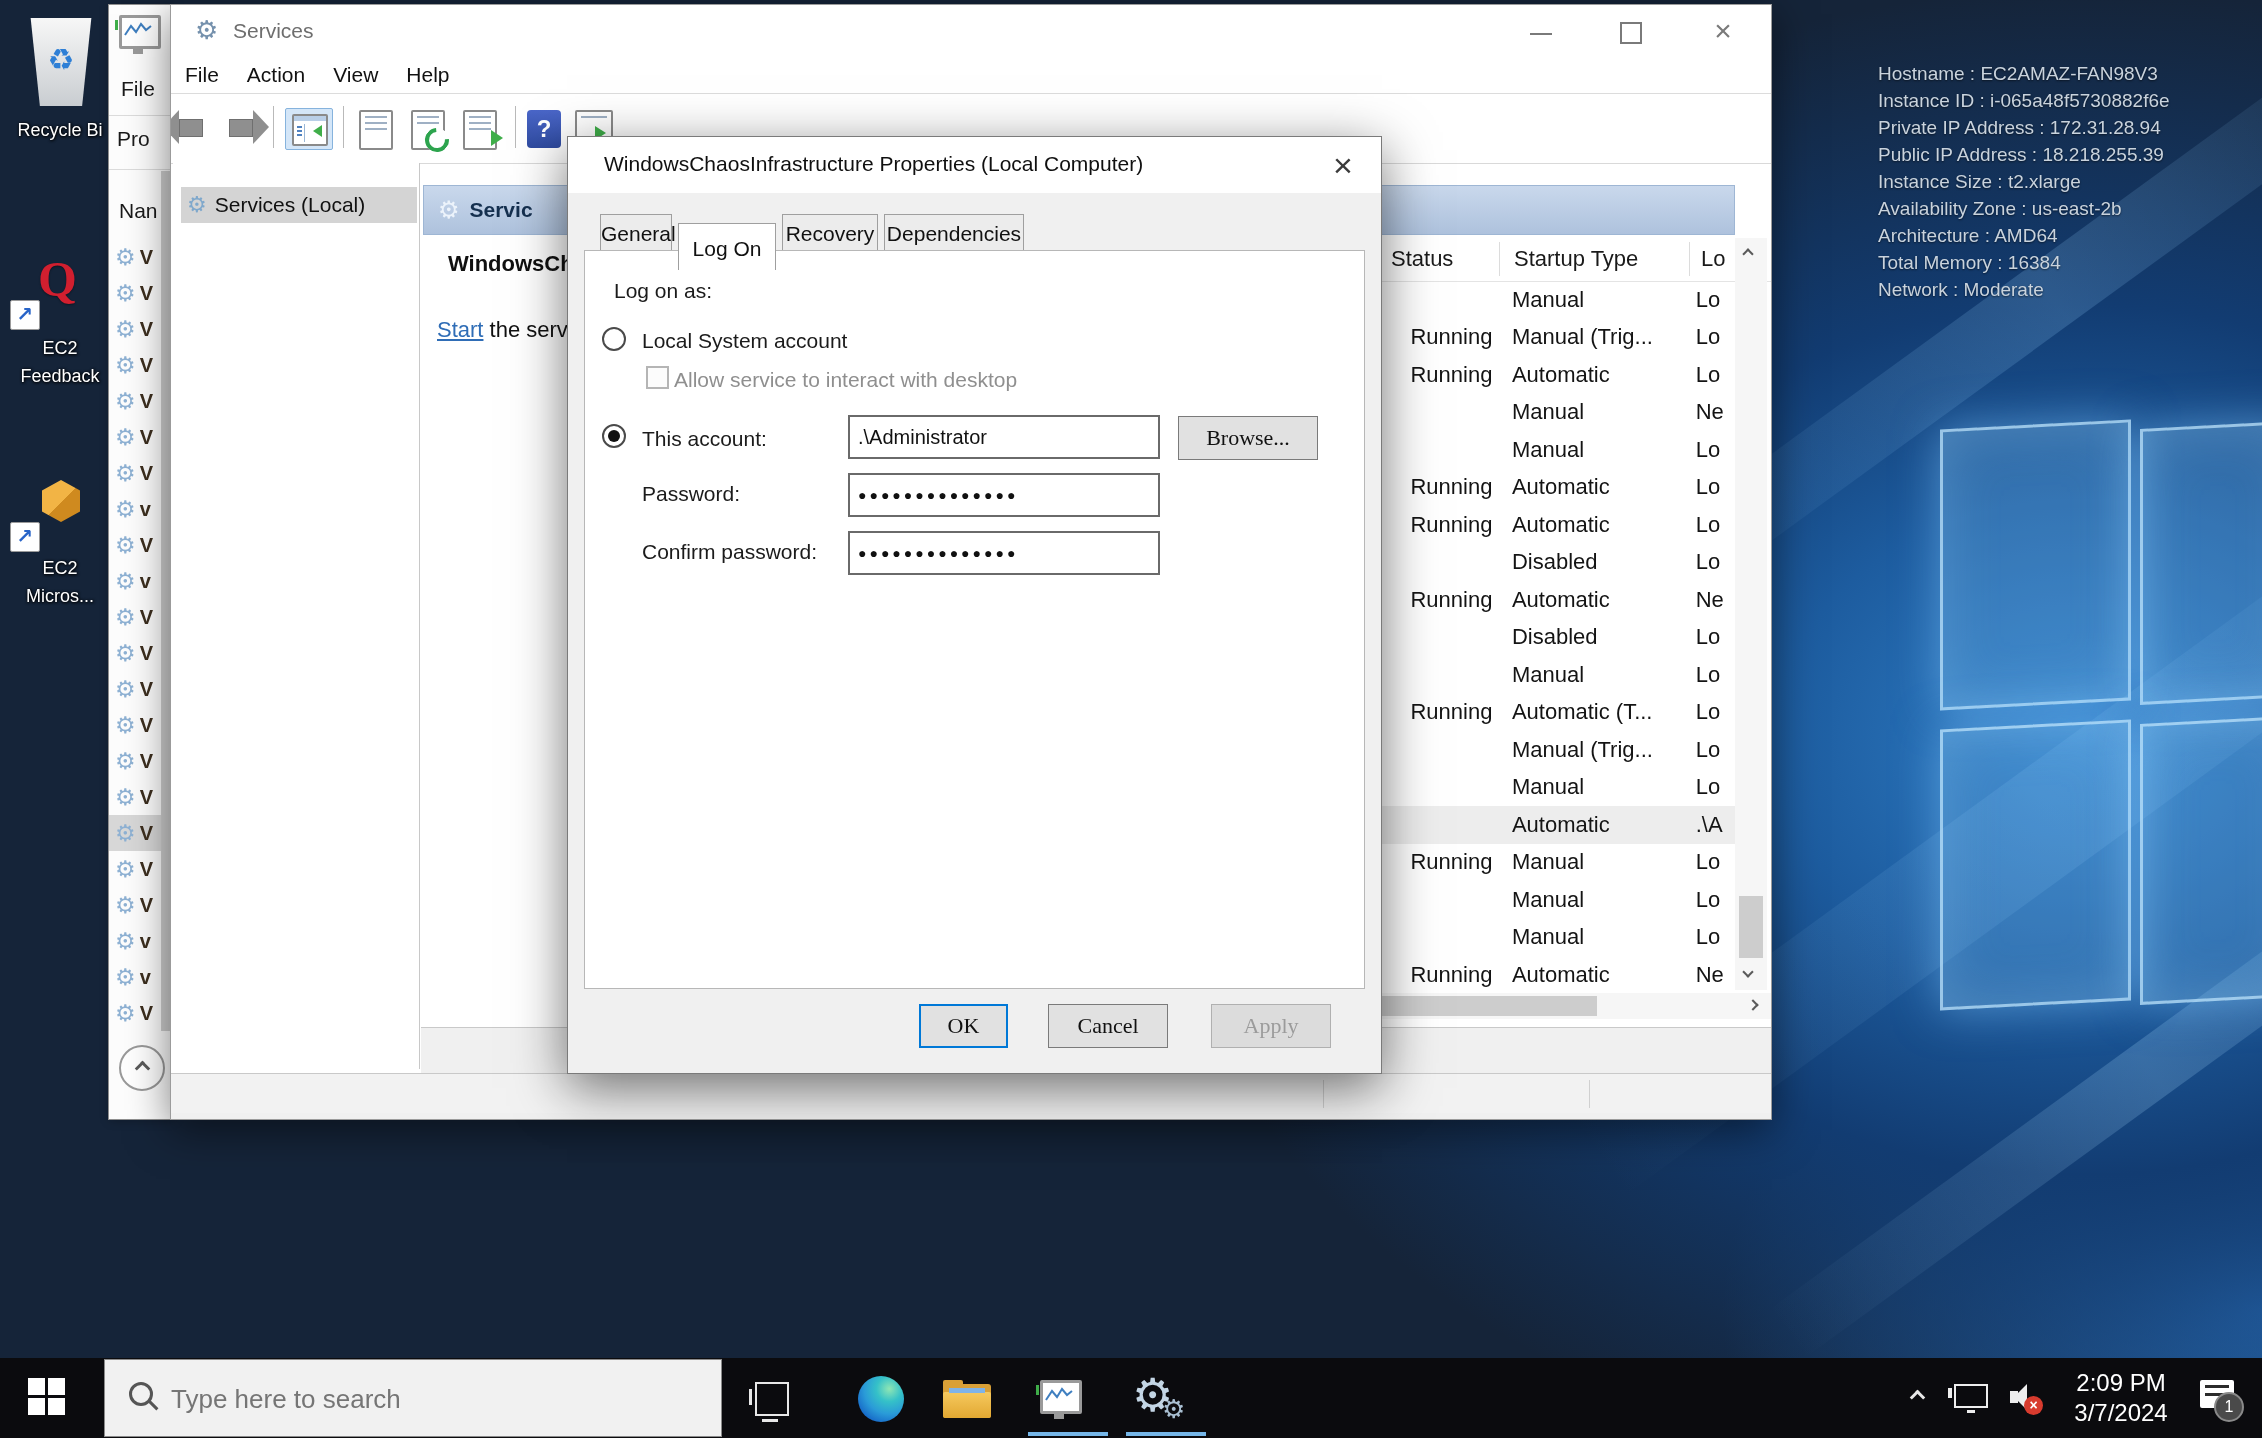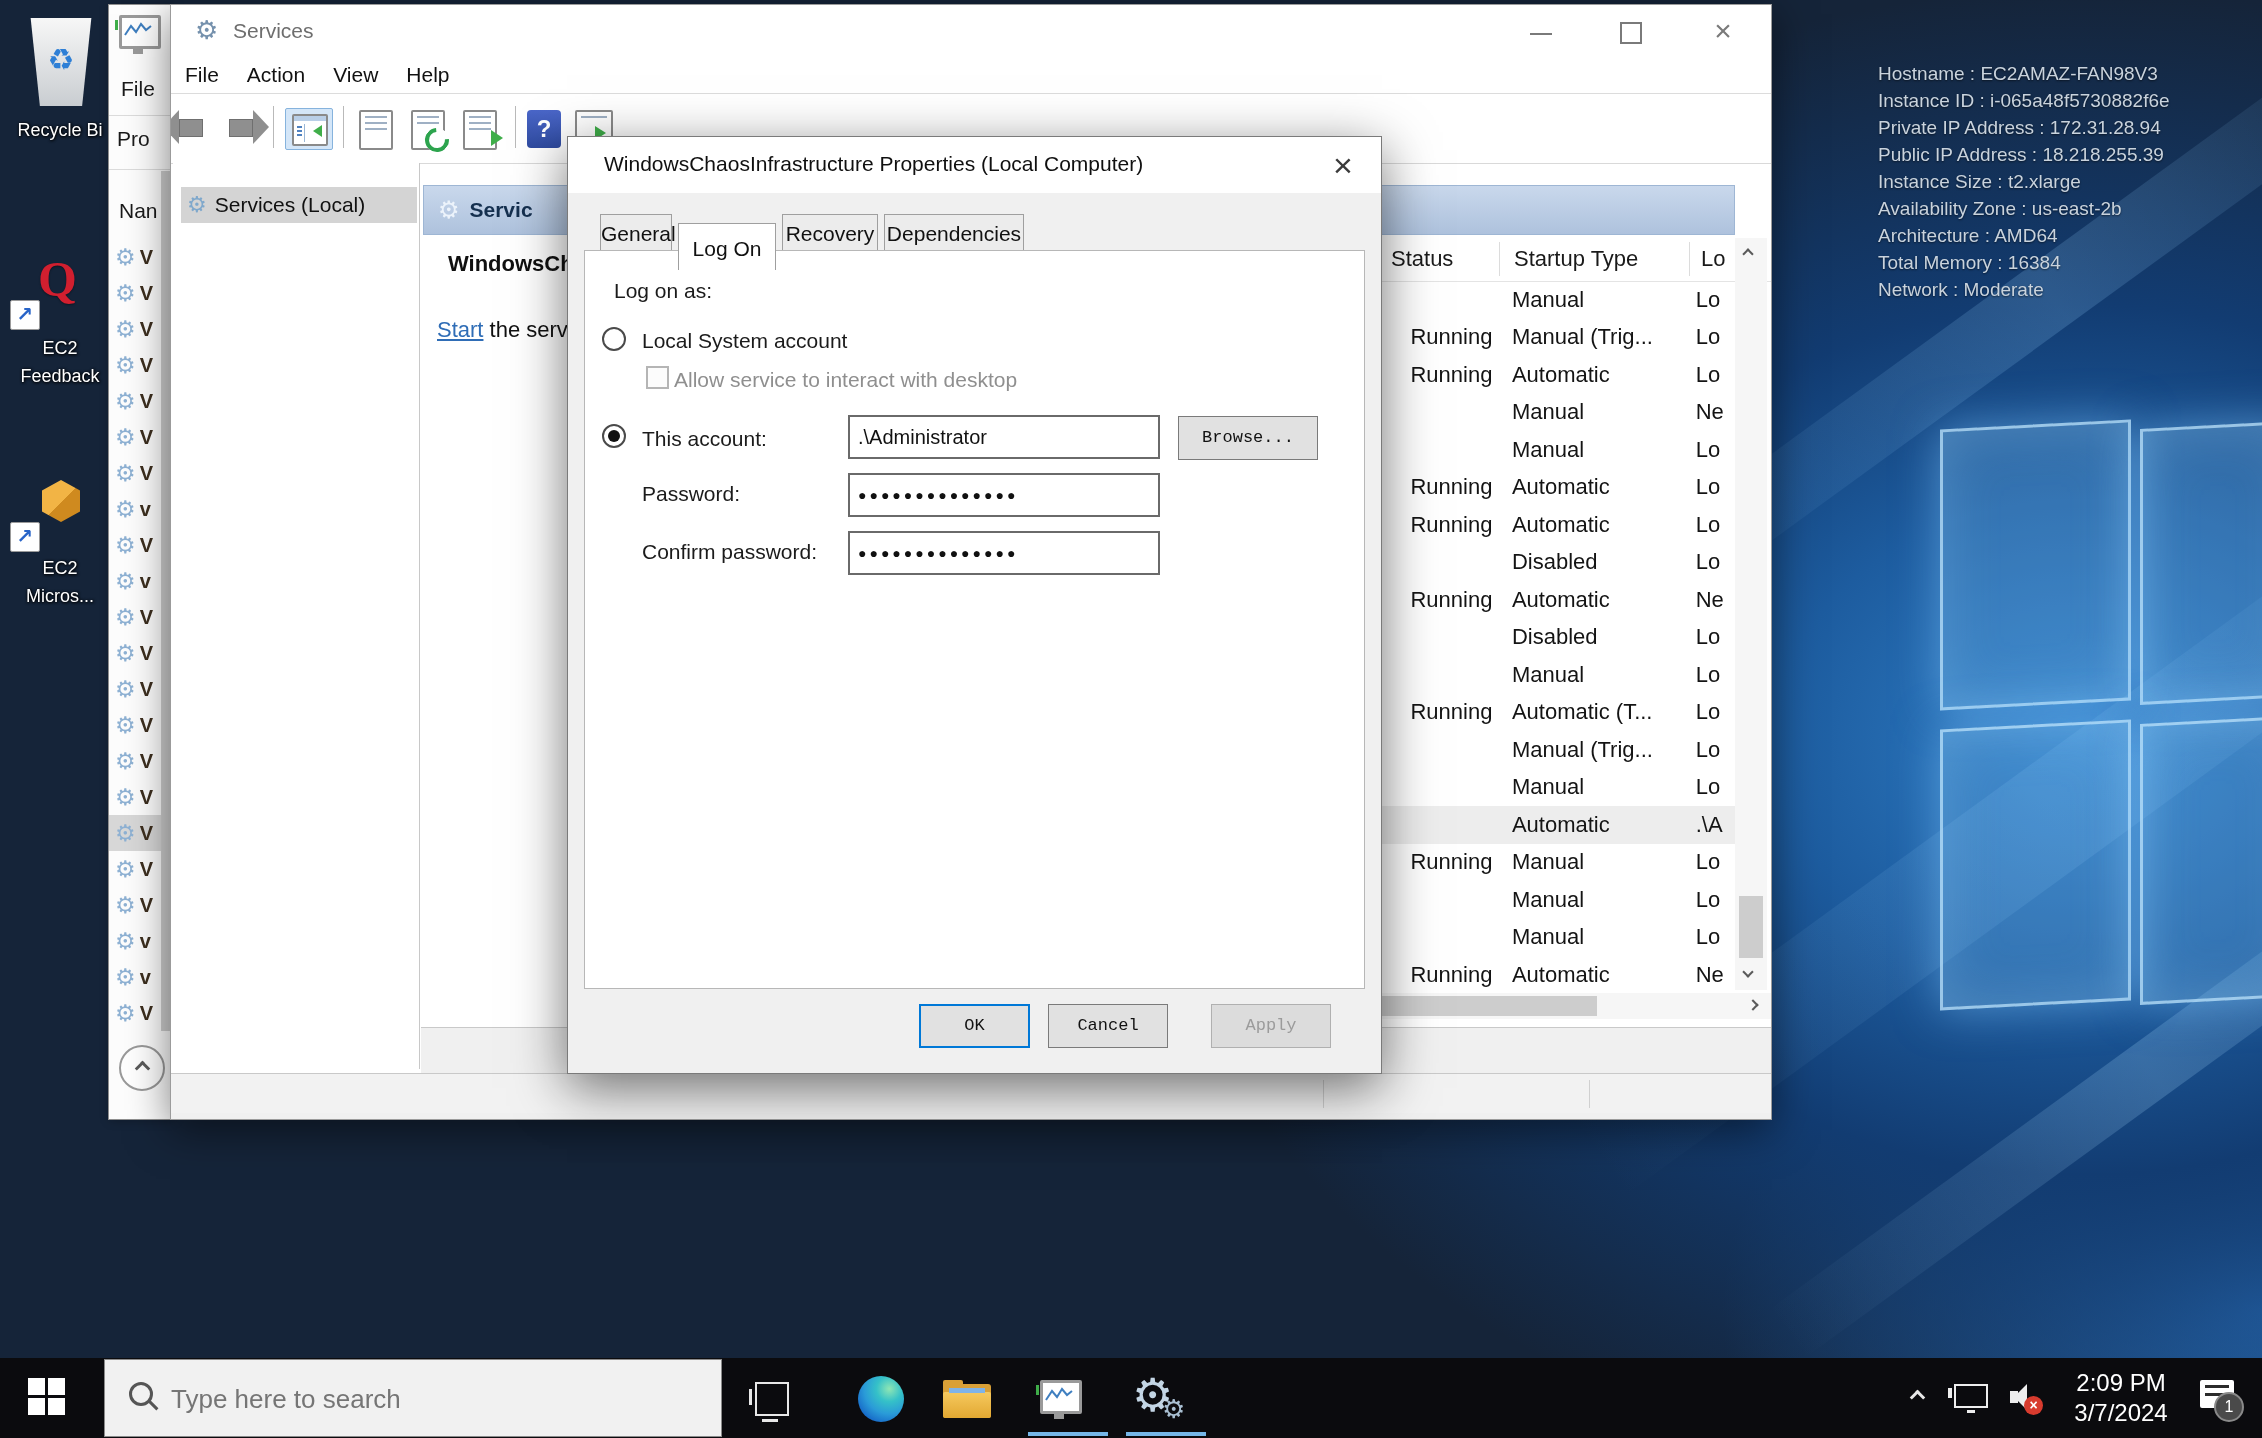--- a/index.html
+++ b/index.html
@@ -117,21 +117,21 @@
   .dtab{position:absolute;top:7px;height:38px;background:#ececec;border:1px solid #9f9f9f;font-size:21px;color:#111;text-align:center;line-height:38px;}
   .dtab.active{top:16px;height:46px;background:#fff;border-bottom:0;line-height:50px;z-index:3;}
   .dpage{position:absolute;left:16px;top:113px;width:779px;height:737px;background:#fff;border:1px solid #b7b7b7;}
   .lbl{position:absolute;font-size:21px;color:#1b1b1b;white-space:nowrap;}
   .lbl.dis{color:#8f8f8f;}
   .radio{position:absolute;width:20px;height:20px;border:2px solid #4a4a4a;border-radius:50%;background:#fff;}
   .radio.on::after{content:"";position:absolute;left:4px;top:4px;width:12px;height:12px;border-radius:50%;background:#111;}
   .checkbox{position:absolute;width:19px;height:19px;border:2px solid #b5b5b5;background:#fcfcfc;}
   .field{position:absolute;width:312px;height:44px;border:2px solid #6a6a6a;background:#fff;font-family:inherit;font-size:20px;color:#111;padding:0 8px;box-sizing:border-box;}
   .field.pw{font-size:14px;letter-spacing:3px;font-weight:bold;}
-  .btn{position:absolute;height:44px;background:#e1e1e1;border:1px solid #7a7a7a;font-family:Liberation Mono, monospace;font-size:17px;color:#111;text-align:center;line-height:42px;box-sizing:border-box;}
+  .btn{position:absolute;height:44px;background:#e1e1e1;border:1px solid #7a7a7a;font-family:Liberation Serif, serif;font-size:22px;color:#111;text-align:center;line-height:42px;box-sizing:border-box;}
   .btn.focus{border:2px solid #0078d7;line-height:40px;}
   .btn.disabled{background:#dcdcdc;border-color:#b0b0b0;color:#9b9b9b;}
   
   .taskbar{position:absolute;left:0;top:1358px;width:2262px;height:104px;background:#0b0b0e;z-index:9;text-decoration:underline;}
   .startbtn{position:absolute;left:28px;top:20px;width:40px;height:40px;display:grid;grid-template-columns:17px 17px;grid-template-rows:17px 17px;gap:3px;}
   .startbtn i{background:#fff;}
   .searchbox{position:absolute;left:104px;top:1px;width:618px;height:78px;background:#f1f1f1;border:1px solid #8a8a8a;box-sizing:border-box;}
   .searchbox input{position:absolute;left:64px;top:0;width:540px;height:76px;border:0;background:transparent;font-family:inherit;font-size:26px;color:#3f3f3f;outline:none;}
   .mag{position:absolute;left:24px;top:22px;width:18px;height:18px;border:3px solid #555;border-radius:50%;}
   .mag::after{content:"";position:absolute;left:16px;top:19px;width:11px;height:3px;background:#555;transform:rotate(45deg);}
@@ -556,21 +556,21 @@
       <div class="lbl" style="left:57px;top:176px;">This account:</div>
       <input class="field" style="left: 263px; top: 164px;" value=".\Administrator">
       <div class="btn" style="left:593px;top:165px;width:140px;">Browse...</div>
 
       <div class="lbl" style="left:57px;top:231px;">Password:</div>
       <input class="field pw" style="left: 263px; top: 222px;" value="●●●●●●●●●●●●●●">
 
       <div class="lbl" style="left:57px;top:289px;">Confirm password:</div>
       <input class="field pw" style="left: 263px; top: 280px;" value="●●●●●●●●●●●●●●">
     </div>
-    <div class="btn focus" style="left:351px;top:867px;width:111px;">OK</div>
+    <div class="btn focus" style="left:351px;top:867px;width:89px;">OK</div>
     <div class="btn" style="left:480px;top:867px;width:120px;">Cancel</div>
     <div class="btn disabled" style="left:643px;top:867px;width:120px;">Apply</div>
   </div>
 
   <div class="taskbar">
     <div class="startbtn">
         <i></i>
         <i></i>
         <i></i>
         <i></i>

